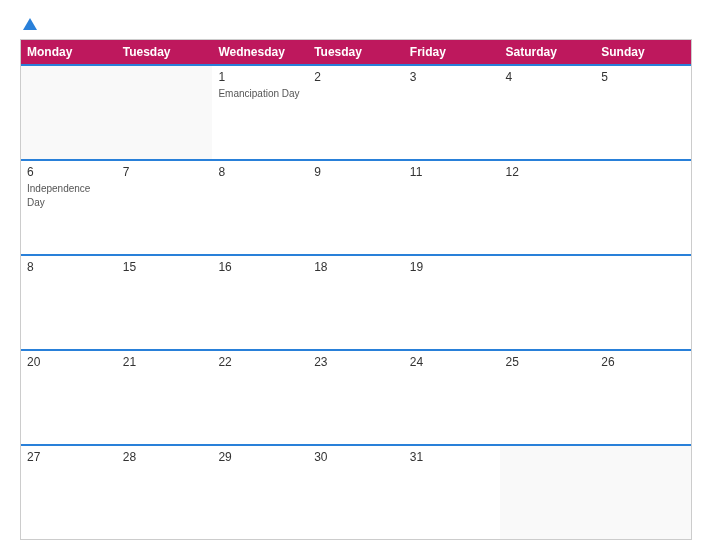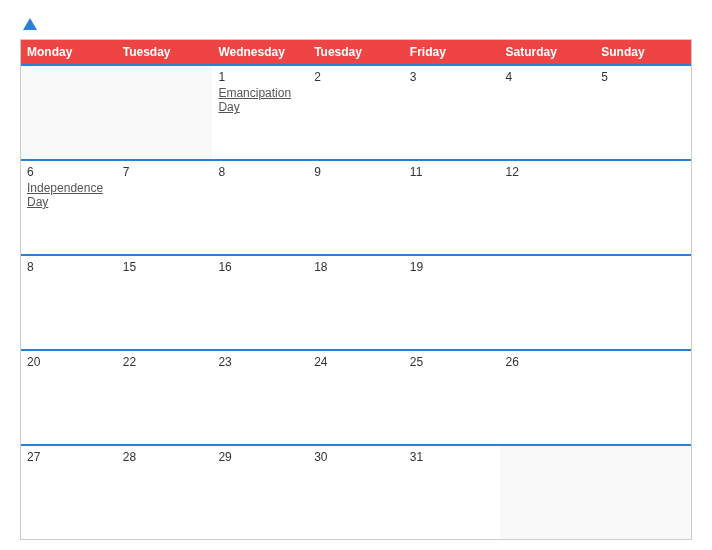--- a/index.html
+++ b/index.html
@@ -65,21 +65,21 @@
     }
     .calendar {
       flex: 1;
       display: flex;
       flex-direction: column;
       border: 1px solid #ccc;
     }
     .cal-header {
       display: grid;
       grid-template-columns: repeat(7, 1fr);
-      background: #ef4444;
+      background: #be185d;
     }
     .cal-header-cell {
       color: #fff;
       font-size: 12px;
       font-weight: bold;
       padding: 5px 6px;
       text-align: left;
     }
     .cal-body {
       flex: 1;
@@ -104,24 +104,23 @@
     .cal-cell:not(:last-child) {
       border-right: none;
     }
     .day-num {
       display: block;
       font-size: 12px;
       color: #333;
       margin-bottom: 2px;
     }
     .day-event {
-      font-size: 12px;
+      font-size: 10px;
       color: #555;
       line-height: 1.2;
-      text-decoration: underline;
     }
     .empty {
       background: #f9f9f9;
     }
   </style>
 </head>
 <body>
 
 <div class="page">
   <div class="header">
@@ -199,20 +198,23 @@
           </div>
           <div class="cal-cell">
             <span class="day-num">19</span>
           </div>
         </div>
         <div class="cal-row">
           <div class="cal-cell">
             <span class="day-num">20</span>
           </div>
           <div class="cal-cell">
+            <span class="day-num">21</span>
+          </div>
+          <div class="cal-cell">
             <span class="day-num">22</span>
           </div>
           <div class="cal-cell">
             <span class="day-num">23</span>
           </div>
           <div class="cal-cell">
             <span class="day-num">24</span>
           </div>
           <div class="cal-cell">
             <span class="day-num">25</span>

